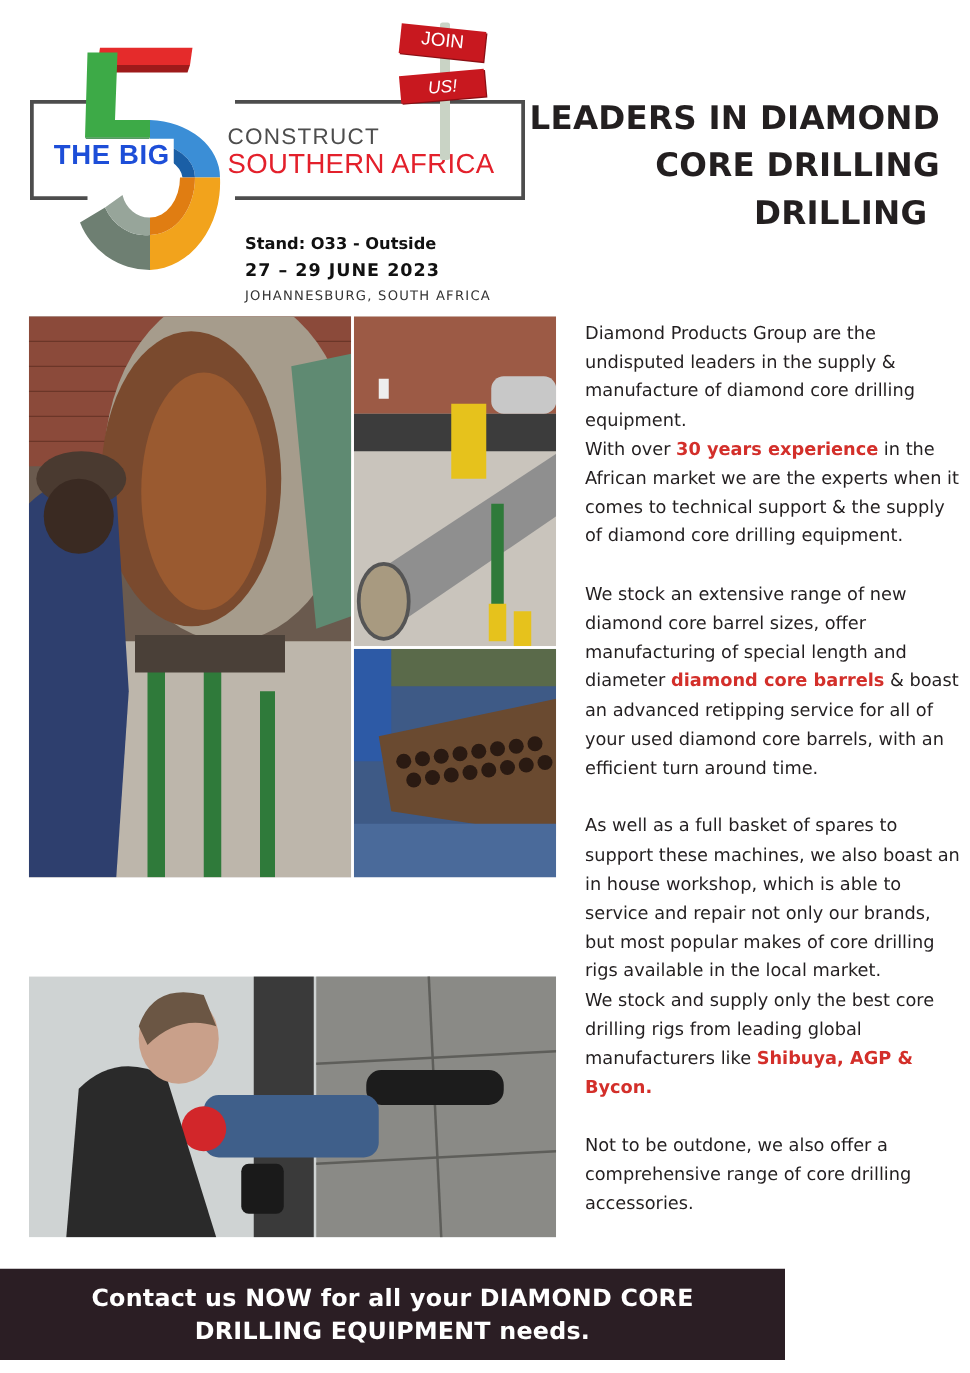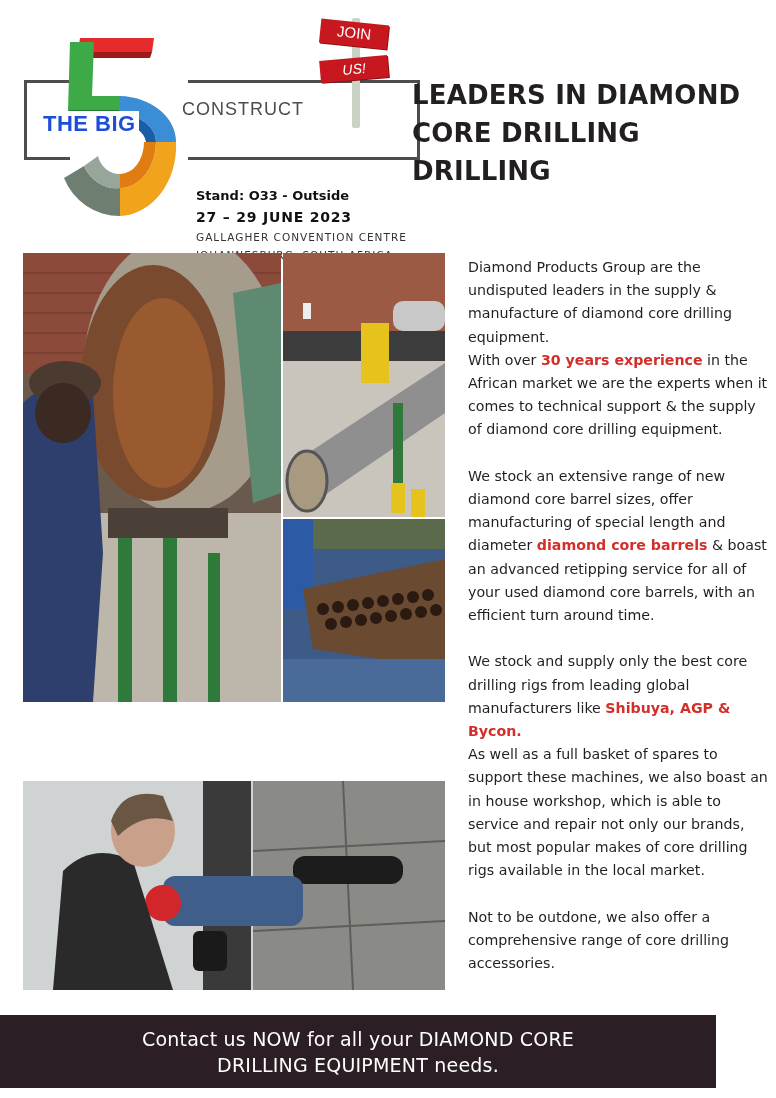--- a/index.html
+++ b/index.html
@@ -22,43 +22,43 @@
   .sign { position: absolute; background: #c8181f; color: #fff; font-family: "Liberation Sans", sans-serif;
     font-size: 15px; text-align: center; line-height: 22px; box-shadow: 1px 1px 0 #8a0f14; }
   .sign-join { left: 298px; top: 6px; width: 68px; height: 24px; transform: rotate(6deg); }
   .sign-us { left: 298px; top: 42px; width: 68px; height: 22px; transform: rotate(-5deg); font-style: italic; font-size: 14px; }
 
   .stand { position: absolute; left: 174px; top: 172px; font-size: 13px; font-weight: bold; color: #111; }
   .dates { position: absolute; left: 174px; top: 193px; font-size: 14px; font-weight: bold; color: #111; letter-spacing: 0.8px; }
   .venue { position: absolute; left: 174px; top: 212px; font-size: 10.5px; color: #333; letter-spacing: 1px; line-height: 18px; }
 
   
-  .headline { position: absolute; right: 24px; top: 76px; width: 340px; 
+  .headline { position: absolute; right: 24px; top: 76px; width: 340px; text-align: right;
     font-family: "DejaVu Sans", sans-serif; font-weight: bold; font-size: 26px; line-height: 38px;
     color: #231f20; letter-spacing: 0.2px; }
   .headline span { display: block; }
   .headline .l3 { padding-right: 10px; }
 
   
   .photo { position: absolute; overflow: hidden; }
   .photo-left { left: 23px; top: 253px; width: 258px; height: 449px; }
   .photo-tr { left: 283px; top: 253px; width: 162px; height: 264px; }
   .photo-br { left: 283px; top: 519px; width: 162px; height: 183px; }
   .photo-bottom { left: 23px; top: 781px; width: 422px; height: 209px; }
 
   
   .copy { position: absolute; left: 468px; top: 256px; width: 300px; font-family: "DejaVu Sans", sans-serif;
     font-size: 14.2px; line-height: 23.2px; color: #231f20; }
   .copy p { margin: 0; }
   .copy .gap { height: 23.2px; }
   .hl { color: #d32f2a; font-weight: bold; }
 
   
-  .footer { position: absolute; left: 0; top: 1015px; width: 716px; height: 73px; background: #2b1e24;
-    color: #ffffff; text-align: center; font-family: "DejaVu Sans", sans-serif; font-weight: normal;
+  .footer { position: absolute; left: 0; top: 1015px; width: 628px; height: 73px; background: #2b1e24;
+    color: #ffffff; text-align: center; font-family: "DejaVu Sans", sans-serif; font-weight: bold;
     font-size: 19px; line-height: 26px; padding-top: 11px; letter-spacing: 0.2px; }
   .footer span { display: block; }
 </style>
 </head>
 <body>
 
 <div class="logo">
   <div class="logo-frame"></div>
   <div class="logo-frame-gap"></div>
 
@@ -75,29 +75,29 @@
 
     <path d="M118,104 A58,70 0 0 1 62,178 L62,150 A36,46 0 0 0 98,104 Z" fill="#f2a31c"></path>
     <path d="M98,104 A36,46 0 0 1 62,150 L62,136 A24,32 0 0 0 86,104 Z" fill="#e07d12"></path>
 
     <path d="M62,178 A60,60 0 0 1 6,140 L26,128 A36,40 0 0 0 62,150 Z" fill="#6e7f72"></path>
     <path d="M62,150 A36,40 0 0 1 26,128 L40,118 A22,24 0 0 0 62,136 Z" fill="#97a59a"></path>
   </svg>
 
   <div class="big-text">THE BIG</div>
   <div class="construct">CONSTRUCT</div>
+  <div class="southern">SOUTHERN AFRICA</div>
 
   <div class="sign-post"></div>
   <div class="sign sign-join">JOIN</div>
   <div class="sign sign-us">US!</div>
 
   <div class="stand">Stand: O33 - Outside</div>
   <div class="dates">27 – 29 JUNE 2023</div>
   <div class="venue">
-    <div>GALLAGHER CONVENTION CENTRE</div>
     <div>JOHANNESBURG, SOUTH AFRICA</div>
   </div>
 </div>
 
 <h1 class="headline">
   <span>LEADERS IN DIAMOND</span>
   <span>CORE DRILLING</span>
   <span class="l3">DRILLING</span>
 </h1>
 
@@ -190,22 +190,22 @@
     <rect x="170" y="150" width="34" height="40" rx="6" fill="#1a1a1a"></rect>
   </svg>
 </div>
 
 <div class="copy">
   <p>Diamond Products Group are the undisputed leaders in the supply &amp; manufacture of diamond core drilling equipment.</p>
   <p><span>With over </span><span class="hl">30 years experience</span><span> in the African market we are the experts when it comes to technical support &amp; the supply of diamond core drilling equipment.</span></p>
   <div class="gap"></div>
   <p><span>We stock an extensive range of new diamond core barrel sizes, offer manufacturing of special length and diameter </span><span class="hl">diamond core barrels</span><span> &amp; boast an advanced retipping service for all of your used diamond core barrels, with an efficient turn around time.</span></p>
   <div class="gap"></div>
+  <p>As well as a full basket of spares to support these machines, we also boast an in house workshop, which is able to service and repair not only our brands, but most popular makes of core drilling rigs available in the local market.</p>
   <p><span>We stock and supply only the best core drilling rigs from leading global manufacturers like </span><span class="hl">Shibuya, AGP &amp; Bycon.</span></p>
-  <p>As well as a full basket of spares to support these machines, we also boast an in house workshop, which is able to service and repair not only our brands, but most popular makes of core drilling rigs available in the local market.</p>
   <div class="gap"></div>
   <p>Not to be outdone, we also offer a comprehensive range of core drilling accessories.</p>
 </div>
 
 <div class="footer">
   <span>Contact us NOW for all your DIAMOND CORE</span>
   <span>DRILLING EQUIPMENT needs.</span>
 </div>
 
 </body></html>

